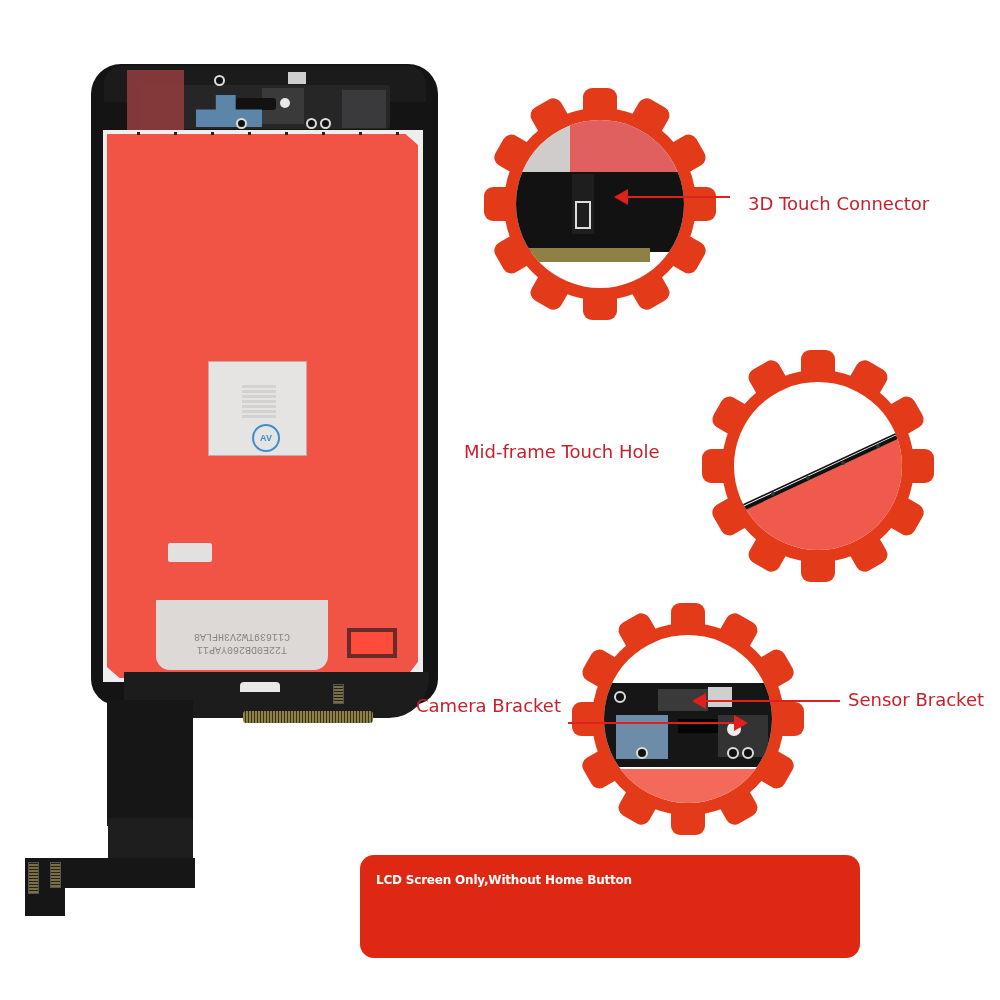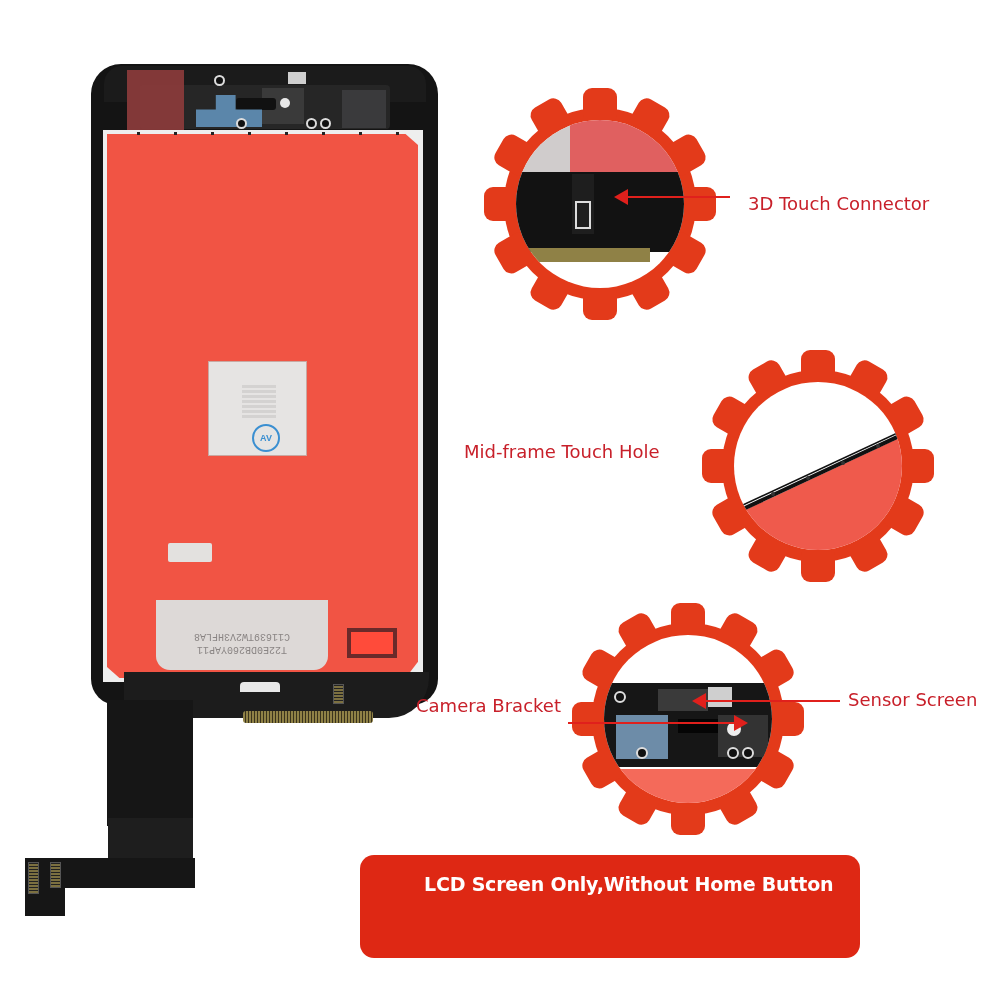--- a/index.html
+++ b/index.html
@@ -32,21 +32,21 @@
   .flex-arm{left:107px;top:700px;width:86px;height:180px;background:#161616;clip-path:polygon(0 0,100% 0,100% 100%,30% 100%,30% 70%,0 70%);}
   .flex-base{left:25px;top:858px;width:170px;height:30px;background:#161616;}
   .flex-tab{left:25px;top:858px;width:40px;height:58px;background:#161616;}
   .conn{width:9px;height:30px;background:repeating-linear-gradient(0deg,#7c7040 0 2px,#222 2px 3px);border:1px solid #555;}
   
   .gear{position:absolute;}
   .callout{position:absolute;color:#c8202a;font-size:18px;font-family:"DejaVu Sans",sans-serif;white-space:nowrap;}
   .arrow-line{position:absolute;height:2px;background:#e0201c;}
   
   .banner{left:360px;top:855px;width:500px;height:103px;background:#de2814;border-radius:14px;}
-  .banner-line{position:absolute;left:16px;color:#fff;font-family:"DejaVu Sans",sans-serif;font-weight:bold;font-size:19px;white-space:nowrap;letter-spacing:-0.2px;margin-left:48px;}
+  .banner-line{position:absolute;left:16px;color:#fff;font-family:"DejaVu Sans",sans-serif;font-weight:bold;font-size:12px;white-space:nowrap;letter-spacing:-0.2px;}
 </style>
 </head>
 <body>
 
 <div class="abs" style="left:0;top:0;width:460px;height:1000px;padding-left:32px;">
   <div class="abs phone-frame"></div>
   <div class="abs phone-top"></div>
   <div class="abs top-bracket"></div>
   <div class="abs right-block"></div>
   <div class="abs cam-plate"></div>
@@ -186,21 +186,21 @@
       <rect x="20" y="-32" width="24" height="20" fill="#cfcfcf"></rect>
       <circle cx="-68" cy="-22" r="5" fill="#111" stroke="#ddd" stroke-width="2"></circle>
       <circle cx="-46" cy="34" r="5" fill="#111" stroke="#ddd" stroke-width="2"></circle>
       <circle cx="45" cy="34" r="5" fill="#111" stroke="#ddd" stroke-width="2"></circle>
       <circle cx="60" cy="34" r="5" fill="#111" stroke="#ddd" stroke-width="2"></circle>
     </g>
   </svg>
 </div>
 <div class="arrow-line" style="left:700px;top:700px;width:140px;"></div>
 <div class="abs" style="left:692px;top:693px;width:0;height:0;border-top:8px solid transparent;border-bottom:8px solid transparent;border-right:14px solid #e0201c;"></div>
-<div class="callout" style="left:848px;top:689px;">Sensor Screen</div>
+<div class="callout" style="left:848px;top:689px;">Sensor Bracket</div>
 
 <div class="arrow-line" style="left:568px;top:722px;width:170px;"></div>
 <div class="abs" style="left:734px;top:715px;width:0;height:0;border-top:8px solid transparent;border-bottom:8px solid transparent;border-left:14px solid #e0201c;"></div>
 <div class="callout" style="left:416px;top:695px;">Camera Bracket</div>
 
 <div class="abs banner">
   <div class="banner-line" style="top:18px;">LCD Screen Only,Without Home Button</div>
 </div>
 
 </body></html>

